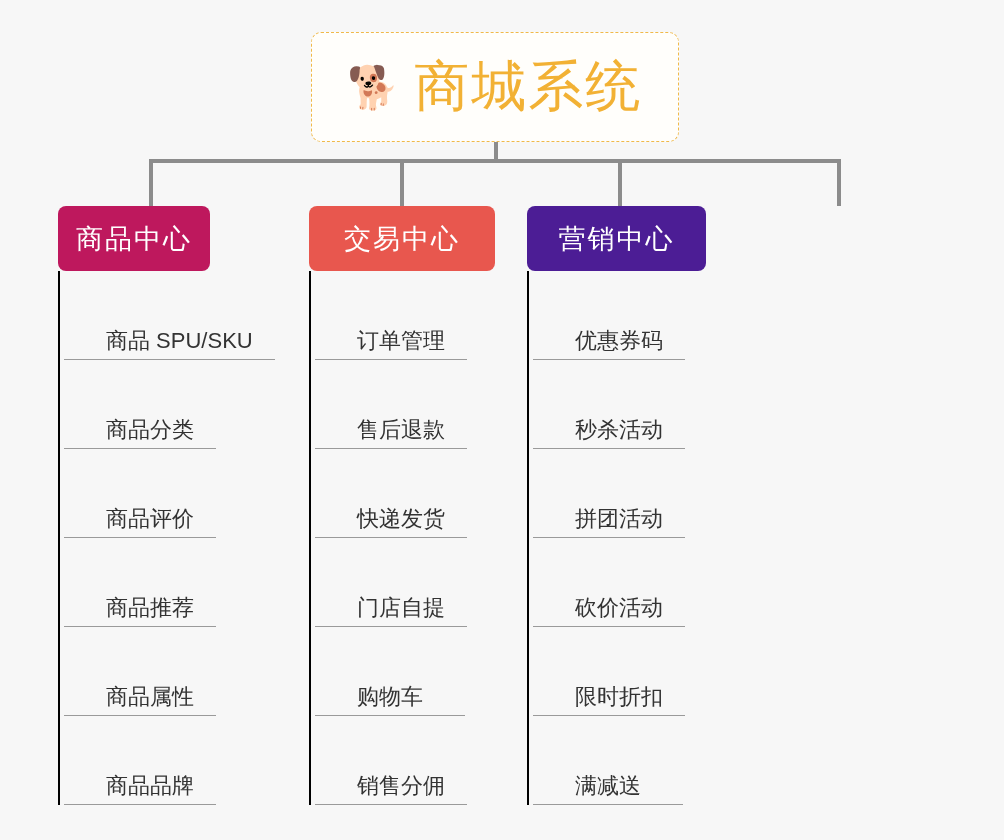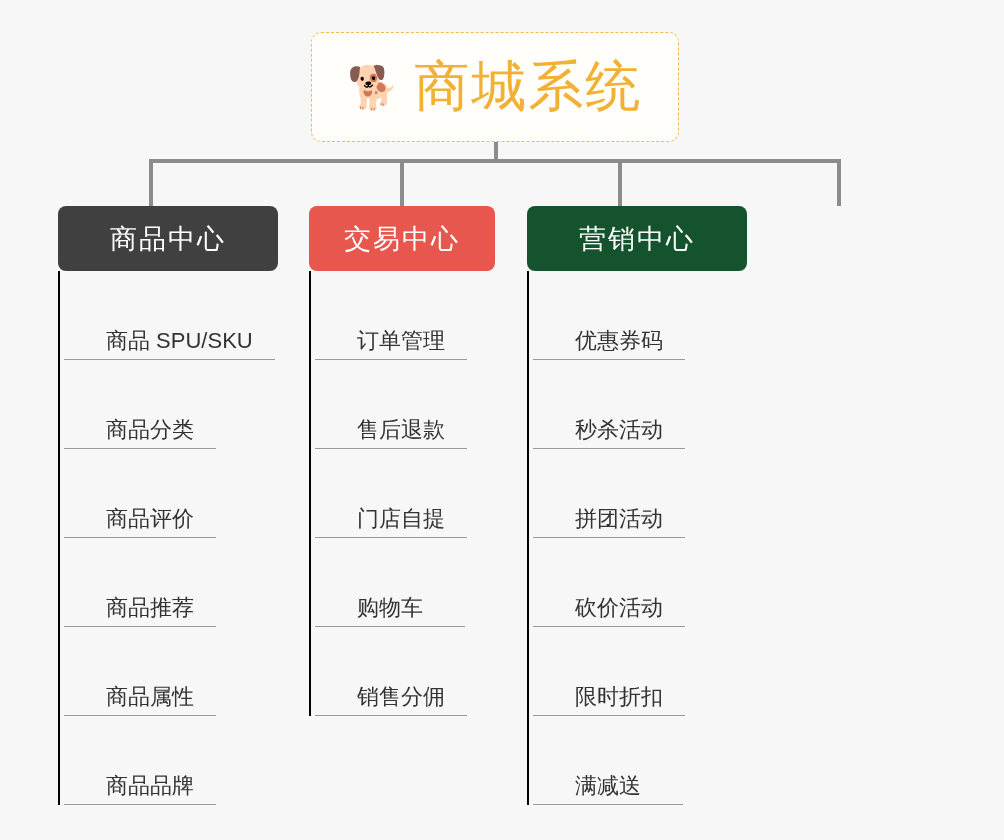--- a/index.html
+++ b/index.html
@@ -123,48 +123,49 @@
   </div>
 
   <div class="conn conn-stem"></div>
   <div class="conn conn-bus"></div>
   <div class="conn conn-drop" style="left:149px;"></div>
   <div class="conn conn-drop" style="left:400px;"></div>
   <div class="conn conn-drop" style="left:618px;"></div>
   <div class="conn conn-drop" style="left:837px;"></div>
 
   <div class="column" style="left:58px;">
-    <div class="col-header" style="width:220px;background:#404040;">
+    <div class="col-header" style="width:152px;background:#be185d;">
       <span>商品中心</span>
     </div>
     <div class="col-body">
       <div class="leaf">商品 SPU/SKU</div>
       <div class="leaf">商品分类</div>
       <div class="leaf">商品评价</div>
       <div class="leaf">商品推荐</div>
       <div class="leaf">商品属性</div>
       <div class="leaf">商品品牌</div>
     </div>
   </div>
 
   <div class="column" style="left:309px;">
     <div class="col-header" style="width:186px;background:#e8574e;">
       <span>交易中心</span>
     </div>
     <div class="col-body">
       <div class="leaf">订单管理</div>
       <div class="leaf">售后退款</div>
+      <div class="leaf">快递发货</div>
       <div class="leaf">门店自提</div>
       <div class="leaf">购物车</div>
       <div class="leaf">销售分佣</div>
     </div>
   </div>
 
   <div class="column" style="left:527px;">
-    <div class="col-header" style="width:220px;background:#14532d;">
+    <div class="col-header" style="width:179px;background:#4c1d95;">
       <span>营销中心</span>
     </div>
     <div class="col-body">
       <div class="leaf">优惠券码</div>
       <div class="leaf">秒杀活动</div>
       <div class="leaf">拼团活动</div>
       <div class="leaf">砍价活动</div>
       <div class="leaf">限时折扣</div>
       <div class="leaf">满减送</div>
     </div>

